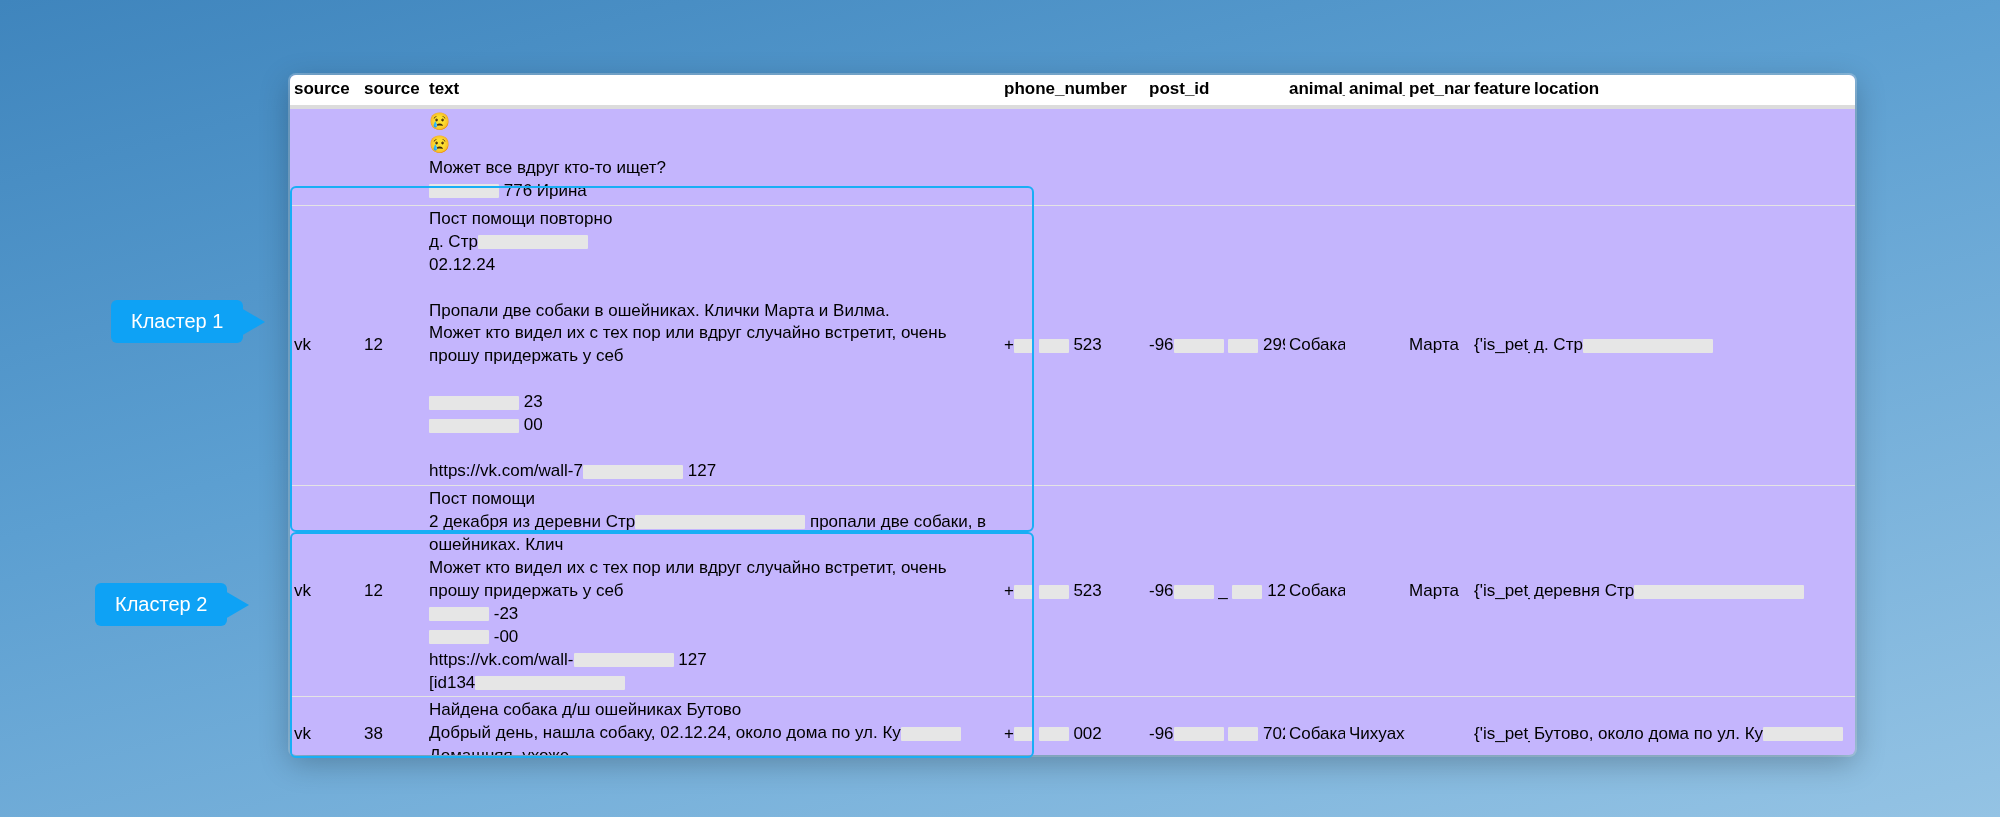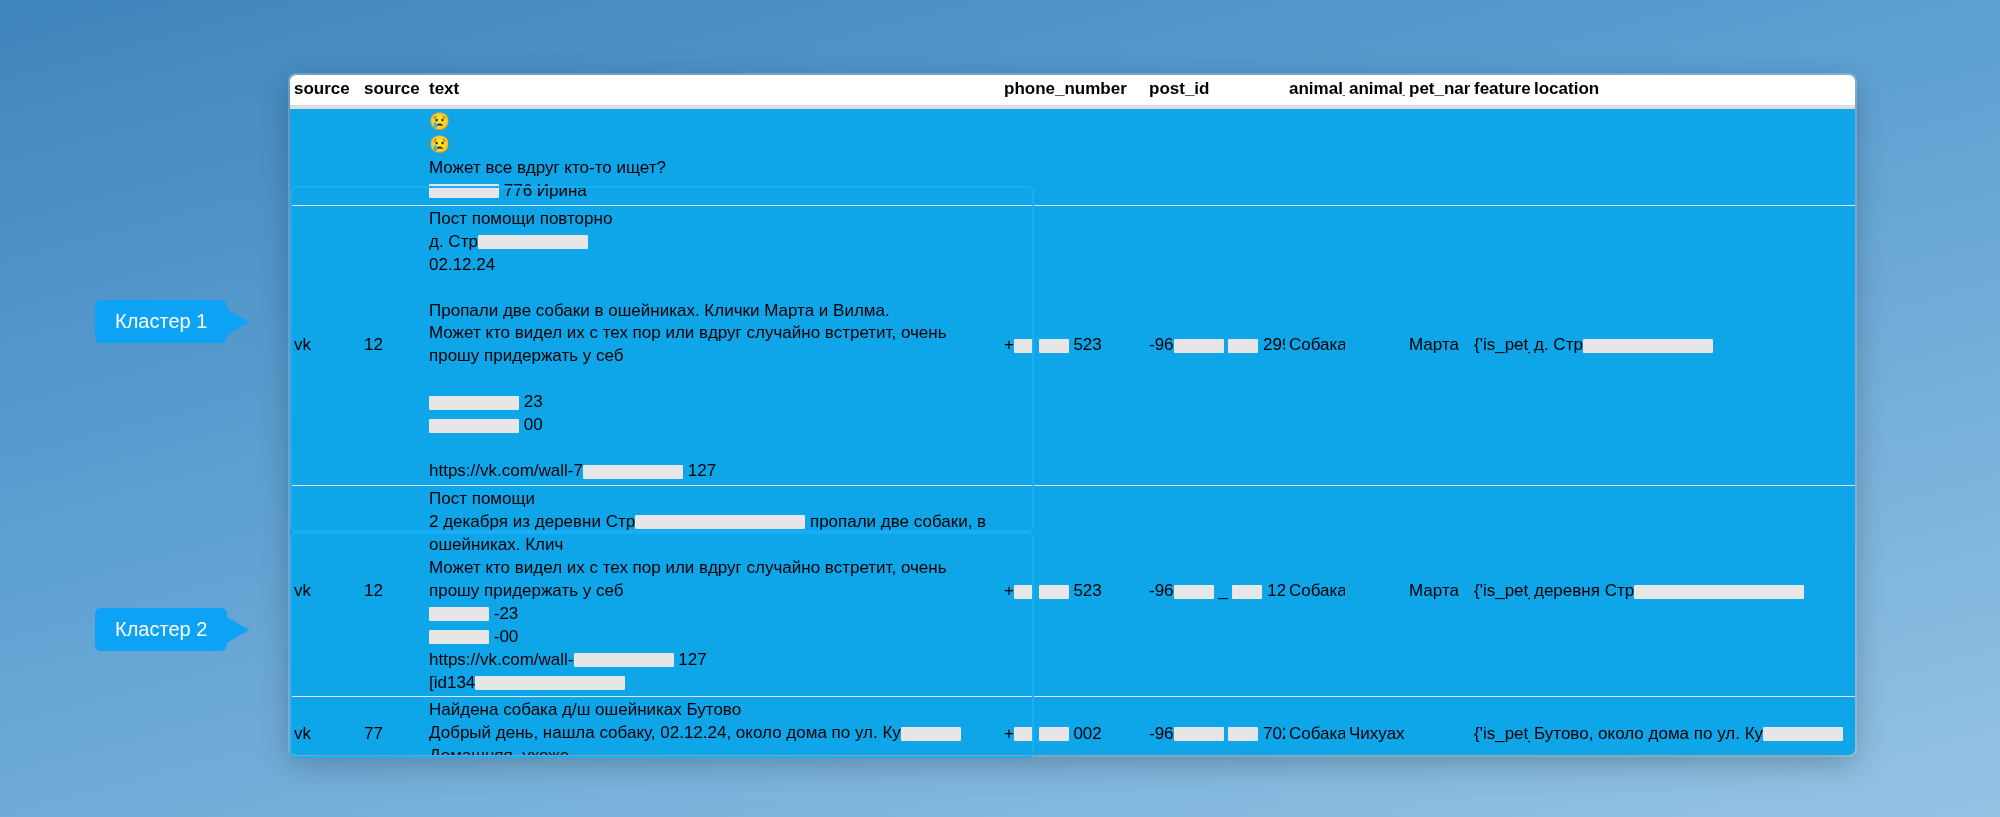--- a/index.html
+++ b/index.html
@@ -10,21 +10,21 @@
     font-family: Arial, Helvetica, sans-serif;
     background: linear-gradient(165deg, #3f85bd 0%, #5c9fd1 40%, #94c3e4 100%);
     overflow: hidden;
   }
   .panel {
     position: absolute;
     left: 290px;
     top: 75px;
     width: 1565px;
     height: 680px;
-    background: #0ea5e9;
+    background: #c4b5fd;
     box-shadow: 0 8px 30px rgba(0,0,0,0.25),
                 0 0 0 2px rgba(255,255,255,0.25);
     border-radius: 6px;
     overflow: hidden;
   }
   table {
     border-collapse: collapse;
     width: 100%;
     table-layout: fixed;
     font-size: 17px;
@@ -163,35 +163,35 @@
           <td class="mid"><span class="nowrap">+<span class="redact" style="width: 20px;"></span>  <span class="redact" style="width: 30px;"></span> 523</span></td>
           <td class="mid"><span class="nowrap">-96<span class="redact" style="width: 40px;"></span> _ <span class="redact" style="width: 30px;"></span> 123</span></td>
           <td class="mid"><span class="nowrap">Собака</span></td>
           <td class="mid"></td>
           <td class="mid"><span class="nowrap">Марта</span></td>
           <td class="mid"><span class="nowrap">{'is_pet_n</span></td>
           <td class="mid"><span class="nowrap">деревня Стр<span class="redact" style="width: 170px;"></span></span></td>
         </tr>
         <tr>
           <td class="source">vk</td>
-          <td class="cluster">77</td>
+          <td class="cluster">38</td>
           <td class="text-cell"><span>Найдена собака д/ш ошейниках Бутово</span><br><span>Добрый день, нашла собаку, 02.12.24, около дома    по ул. Ку<span class="redact" style="width: 60px;"></span>    Домашняя, ухоже</span></td>
           <td class="mid"><span class="nowrap">+<span class="redact" style="width: 20px;"></span>  <span class="redact" style="width: 30px;"></span> 002</span></td>
           <td class="mid"><span class="nowrap">-96<span class="redact" style="width: 50px;"></span>  <span class="redact" style="width: 30px;"></span> 702</span></td>
           <td class="mid"><span class="nowrap">Собака</span></td>
           <td class="mid"><span class="nowrap">Чихуахуа</span></td>
           <td class="mid"></td>
           <td class="mid"><span class="nowrap">{'is_pet_n</span></td>
           <td class="mid"><span class="nowrap">Бутово, около дома    по ул. Ку<span class="redact" style="width: 80px;"></span></span></td>
         </tr>
       </tbody>
   </table>
 </div>
 
 <div class="highlight-box" style="left:290px; top:186px; width:740px; height:342px;"></div>
 <div class="highlight-box" style="left:290px; top:532px; width:740px; height:222px;"></div>
 
-<div class="callout" style="left:95px; top:300px;">
+<div class="callout" style="left:111px; top:300px;">
   <span>Кластер 1</span>
 </div>
-<div class="callout" style="left:95px; top:608px;">
+<div class="callout" style="left:95px; top:583px;">
   <span>Кластер 2</span>
 </div>
 
 </body></html>

